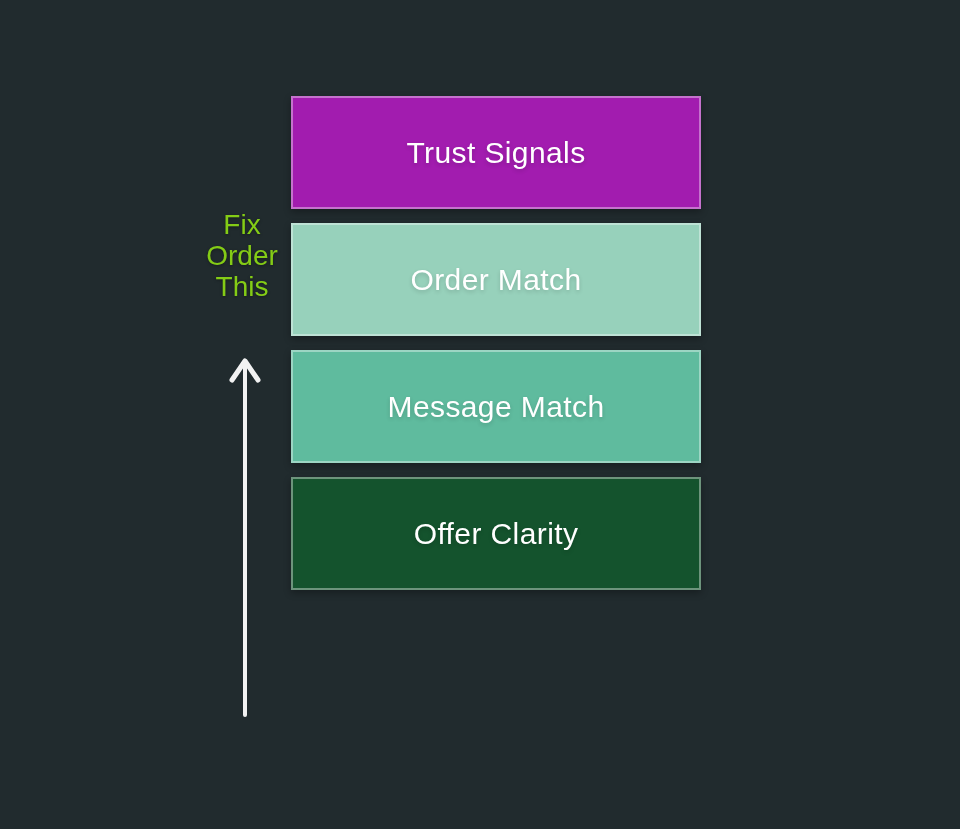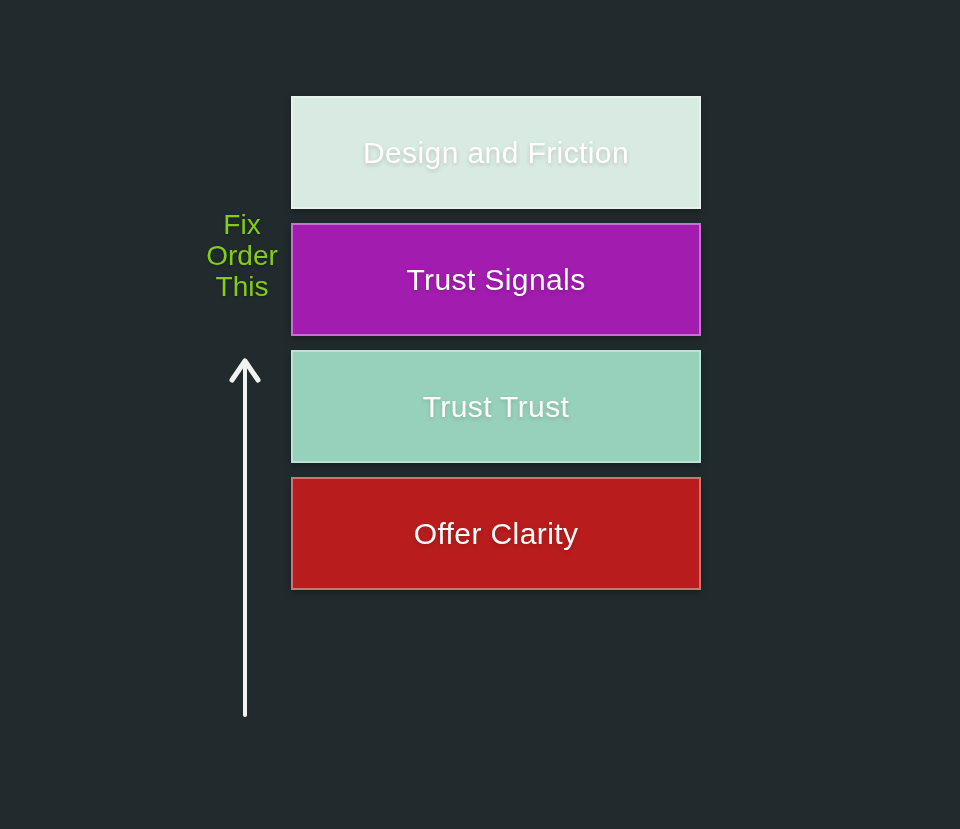--- a/index.html
+++ b/index.html
@@ -70,31 +70,31 @@
     <span>This</span>
   </div>
 
   <svg class="up-arrow" width="42" height="368" viewBox="0 0 42 368">
     <line x1="21" y1="363" x2="21" y2="13" stroke="#f2f2f2" stroke-width="4" stroke-linecap="round"></line>
     <path d="M8 28 L21 9 L34 28" fill="none" stroke="#f2f2f2" stroke-width="5" stroke-linecap="round" stroke-linejoin="round"></path>
   </svg>
 
   <div class="stack">
 
-    <div class="bar" style="background-color: rgb(217, 234, 226);">
-      <span class="bar-label">Design and Friction</span>
-    </div>
 
     <div class="bar" style="background-color: #a21caf;">
       <span class="bar-label">Trust Signals</span>
     </div>
 
     <div class="bar" style="background-color: rgb(151, 209, 187);">
-      <span class="bar-label">Trust Trust</span>
+      <span class="bar-label">Order Match</span>
     </div>
 
+    <div class="bar" style="background-color: rgb(95, 187, 158);">
+      <span class="bar-label">Message Match</span>
+    </div>
 
-    <div class="bar" style="background-color: #b91c1c;">
+    <div class="bar" style="background-color: #14532d;">
       <span class="bar-label">Offer Clarity</span>
     </div>
 
   </div>
 </div>
 
 </body></html>

